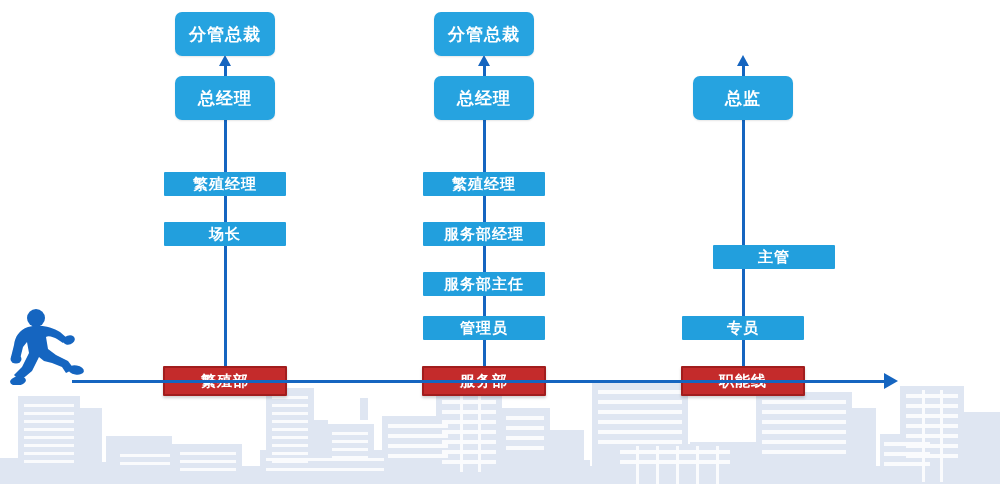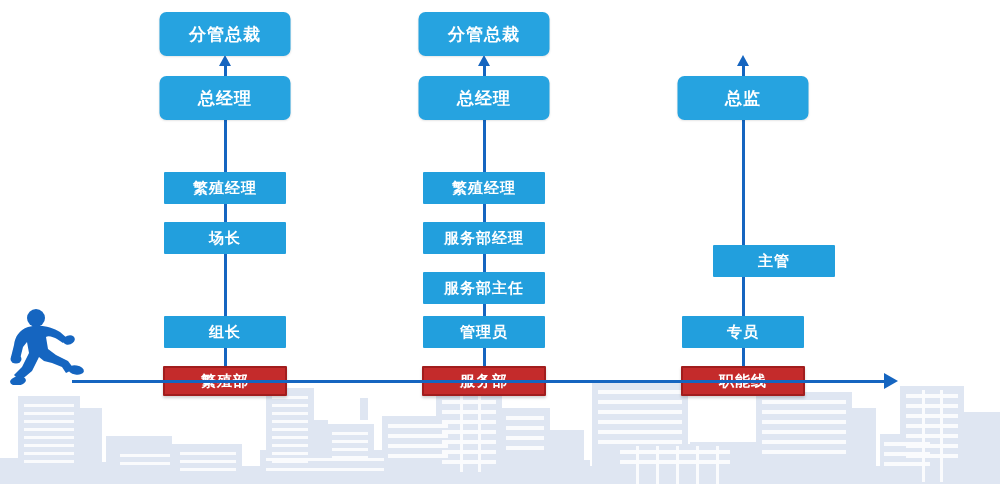--- a/index.html
+++ b/index.html
@@ -44,26 +44,26 @@
   }
 
   .node{
     position:absolute;left:50%;transform:translateX(-50%);
     display:flex;align-items:center;justify-content:center;
     color:#ffffff;font-weight:bold;letter-spacing:1px;
     box-sizing:border-box;z-index:3;white-space:nowrap;
   }
   .node.top{
     background:#26a3e0;border-radius:7px;
-    width:131px;height:44px;font-size:17px;
+    width:100px;height:44px;font-size:17px;
     box-shadow:0 1px 2px rgba(0,0,0,.10);
   }
   .node.mid{
     background:#229fdd;border-radius:1px;
-    width:122px;height:32px;font-size:15px;
+    width:122px;height:24px;font-size:15px;
   }
   .node.base{
     background:#c42b2b;border:2px solid #a11d1d;border-radius:1px;
     width:124px;height:30px;font-size:15px;
     box-shadow:0 2px 3px rgba(0,0,0,.18);
   }
 </style>
 </head>
 <body>
 
@@ -203,21 +203,20 @@
 
   <div class="column" id="col-0" style="left:130px;">
     <div class="col-connector" style="top:66px;height:307px;"></div>
     <div class="up-arrow" style="top:55px;"></div>
 
     <div class="node top" style="top:12px;">分管总裁</div>
     <div class="node top" style="top:76px;">总经理</div>
 
     <div class="node mid" style="top:172px;">繁殖经理</div>
     <div class="node mid" style="top:222px;">场长</div>
-    <div class="node mid" style="top:316px;">组长</div>
 
     <div class="node base" style="top:366px;">繁殖部</div>
   </div>
 
   <div class="column" id="col-1" style="left:389px;">
     <div class="col-connector" style="top:66px;height:307px;"></div>
     <div class="up-arrow" style="top:55px;"></div>
 
     <div class="node top" style="top:12px;">分管总裁</div>
     <div class="node top" style="top:76px;">总经理</div>

